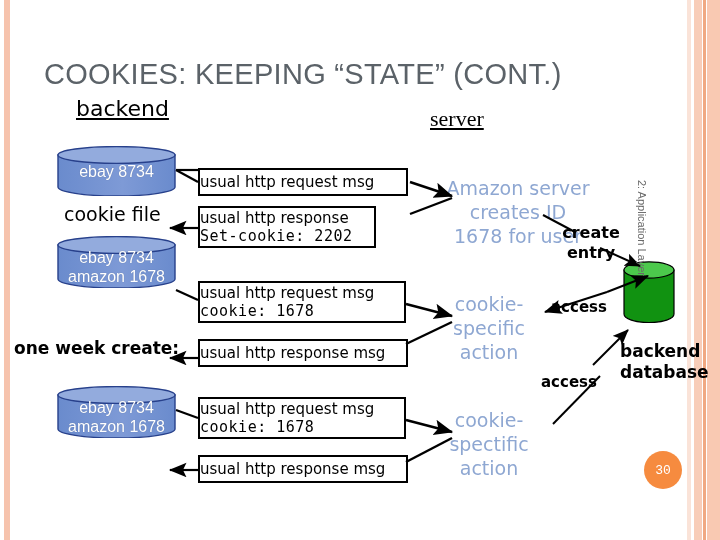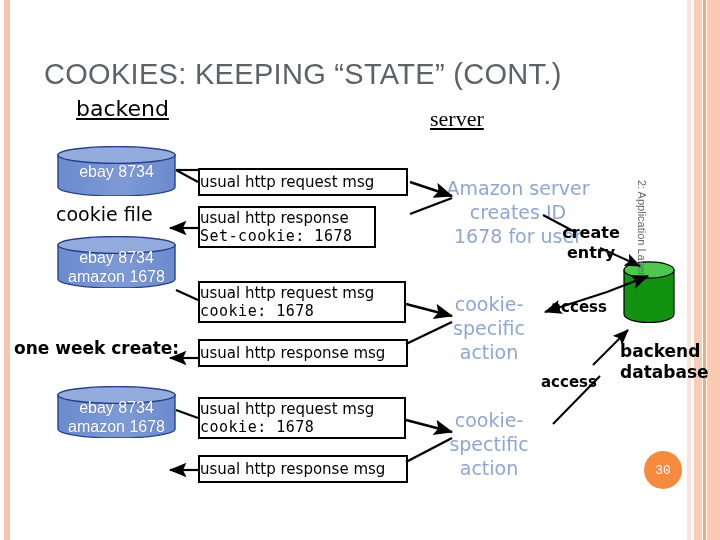--- a/index.html
+++ b/index.html
@@ -66,21 +66,21 @@
     font-family: Liberation Serif, serif;
   }
   #label-oneweek {
     position: absolute;
     left: 14px; top: 338px;
     font-size: 17px;
     font-weight: bold;
   }
   #label-cookiefile {
     position: absolute;
-    left: 56px; top: 203px;
+    left: 64px; top: 203px;
     font-size: 19px;
   }
 
   
   .cyl {
     position: absolute;
   }
   .cyl svg { display: block; }
   .cyl-text {
     position: absolute;
@@ -302,21 +302,21 @@
   </div>
   <div id="label-backenddb" class="hand">backend
 database</div>
 
   <div id="msg1" class="msgbox">
     <div class="msgline">usual http request msg</div>
   </div>
 
   <div id="msg2" class="msgbox">
     <div class="msgline">usual http response</div>
-    <div class="msgmono">Set-cookie: 1678</div>
+    <div class="msgmono">Set-cookie: 2202</div>
   </div>
 
   <div id="msg3" class="msgbox">
     <div class="msgline">usual http request msg</div>
     <div class="msgmono">cookie: 1678</div>
   </div>
 
   <div id="msg4" class="msgbox">
     <div class="msgline">usual http response msg</div>
   </div>

